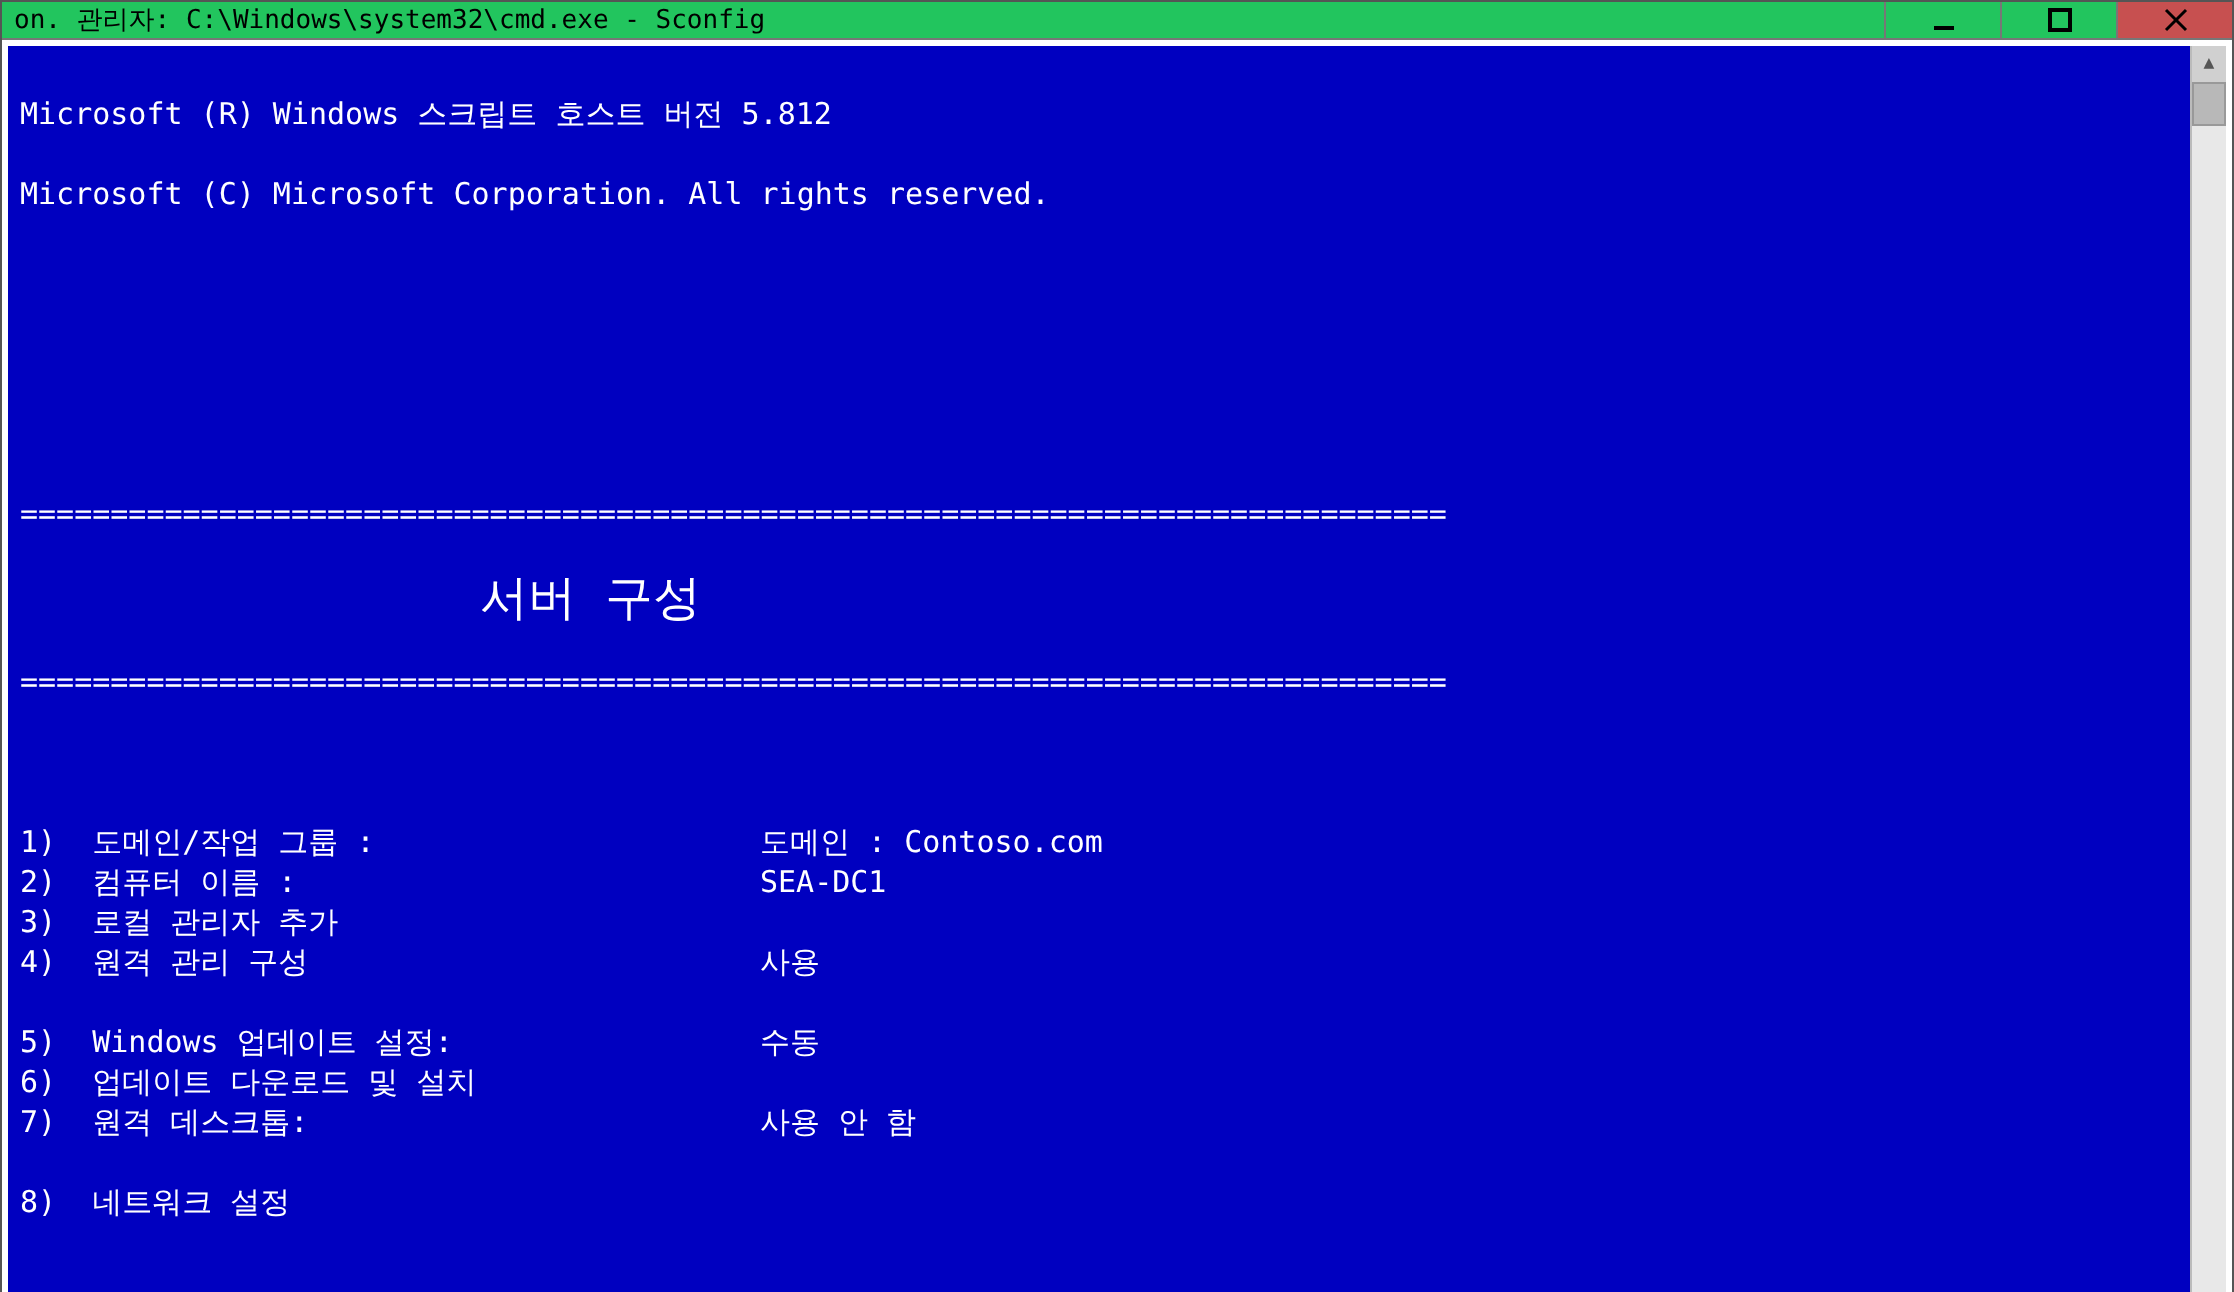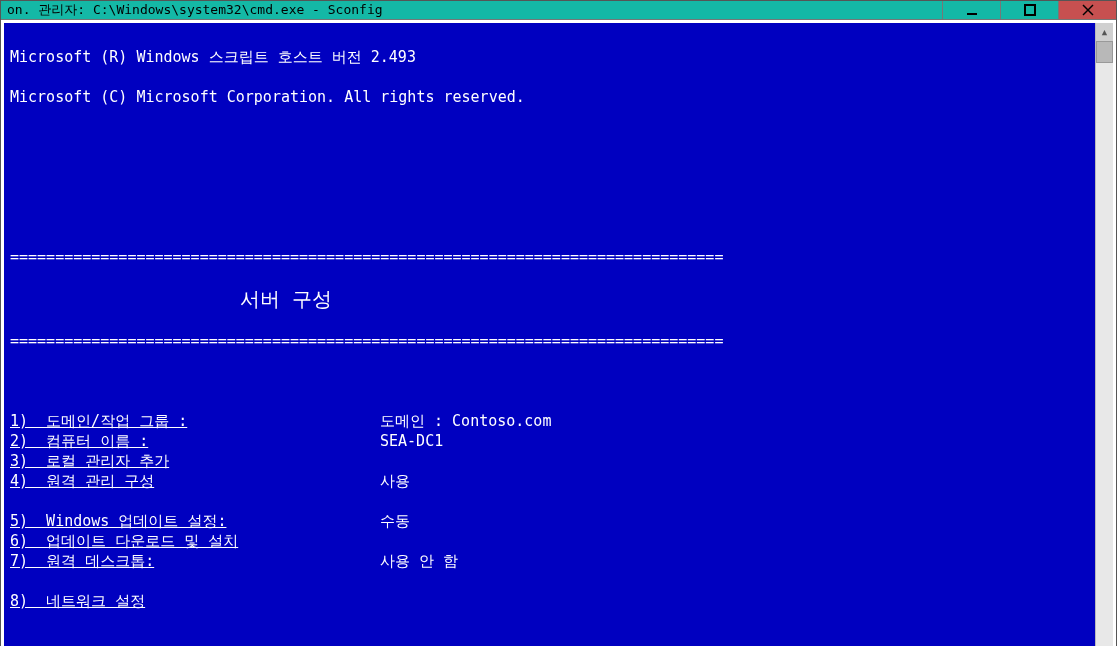--- a/index.html
+++ b/index.html
@@ -16,21 +16,21 @@
     }
     .window {
       width: 100%;
       height: 100%;
       border: 1px solid #555;
       display: flex;
       flex-direction: column;
     }
     .titlebar {
       height: 30px;
-      background: #14b8a6;
+      background: #22c55e;
       display: flex;
       align-items: center;
       border-bottom: 1px solid #777;
     }
     .titlebar-text {
       flex: 1;
       color: #000;
       font-size: 13px;
       padding-left: 6px;
       white-space: nowrap;
@@ -98,30 +98,29 @@
     }
     .scroll-thumb {
       position: absolute;
       top: 0;
       width: 100%;
       height: 22px;
       background: #b8b8b8;
       border: 1px solid #999;
     }
     .header-title {
-      font-size: 20px;
+      font-size: 24px;
       line-height: 24px;
       padding-left: 230px;
     }
     .menu-row {
       display: flex;
     }
     .menu-num-label {
       min-width: 370px;
-      text-decoration: underline;
     }
   </style>
 </head>
 <body>
 
 <div class="window">
   <div class="titlebar">
     <div class="titlebar-text">on. 관리자: C:\Windows\system32\cmd.exe -    Sconfig</div>
     <div class="titlebar-buttons">
       <div class="titlebar-btn">
@@ -137,21 +136,21 @@
       <div class="titlebar-btn close">
         <svg width="12" height="12" viewBox="0 0 12 12">
             <line x1="1" y1="1" x2="11" y2="11" stroke="#000" stroke-width="1.5"></line>
             <line x1="11" y1="1" x2="1" y2="11" stroke="#000" stroke-width="1.5"></line>
           </svg>
       </div>
     </div>
   </div>
   <div class="content-area">
     <div class="console">
-<div>Microsoft (R) Windows 스크립트 호스트 버전 2.493</div>
+<div>Microsoft (R) Windows 스크립트 호스트 버전 5.812</div>
 <div>Microsoft (C) Microsoft Corporation. All rights reserved.</div>
 <div> </div>
 <div> </div>
 <div> </div>
 <div>===============================================================================</div>
 <div class="header-title">서버 구성</div>
 <div>===============================================================================</div>
 <div> </div>
 <div id="menu-container"><div class="menu-row"><span class="menu-num-label">1)  도메인/작업 그룹 :</span><span>도메인 : Contoso.com</span></div><div class="menu-row"><span class="menu-num-label">2)  컴퓨터 이름 :</span><span>SEA-DC1</span></div><div class="menu-row"><span class="menu-num-label">3)  로컬 관리자 추가</span><span></span></div><div class="menu-row"><span class="menu-num-label">4)  원격 관리 구성</span><span>사용</span></div><div class="menu-row">&nbsp;</div><div class="menu-row"><span class="menu-num-label">5)  Windows 업데이트 설정:</span><span>수동</span></div><div class="menu-row"><span class="menu-num-label">6)  업데이트 다운로드 및 설치</span><span></span></div><div class="menu-row"><span class="menu-num-label">7)  원격 데스크톱:</span><span>사용 안 함</span></div><div class="menu-row">&nbsp;</div><div class="menu-row"><span class="menu-num-label">8)  네트워크 설정</span><span></span></div></div>
 

